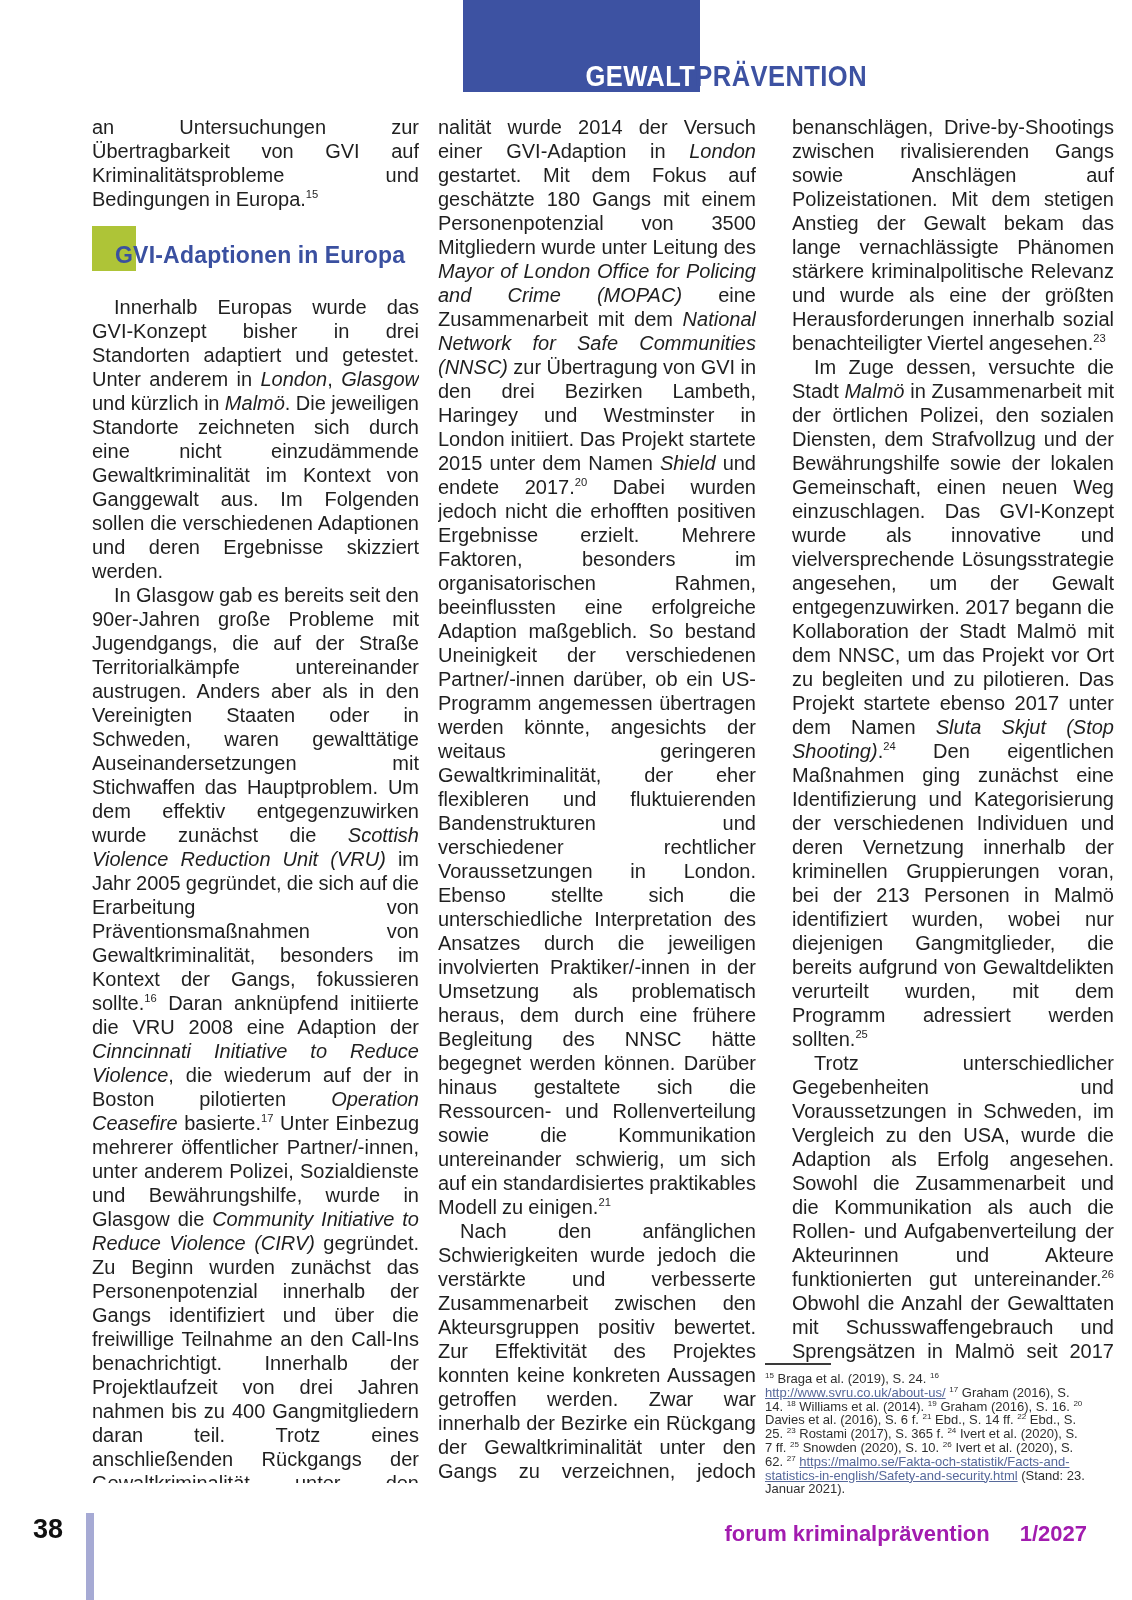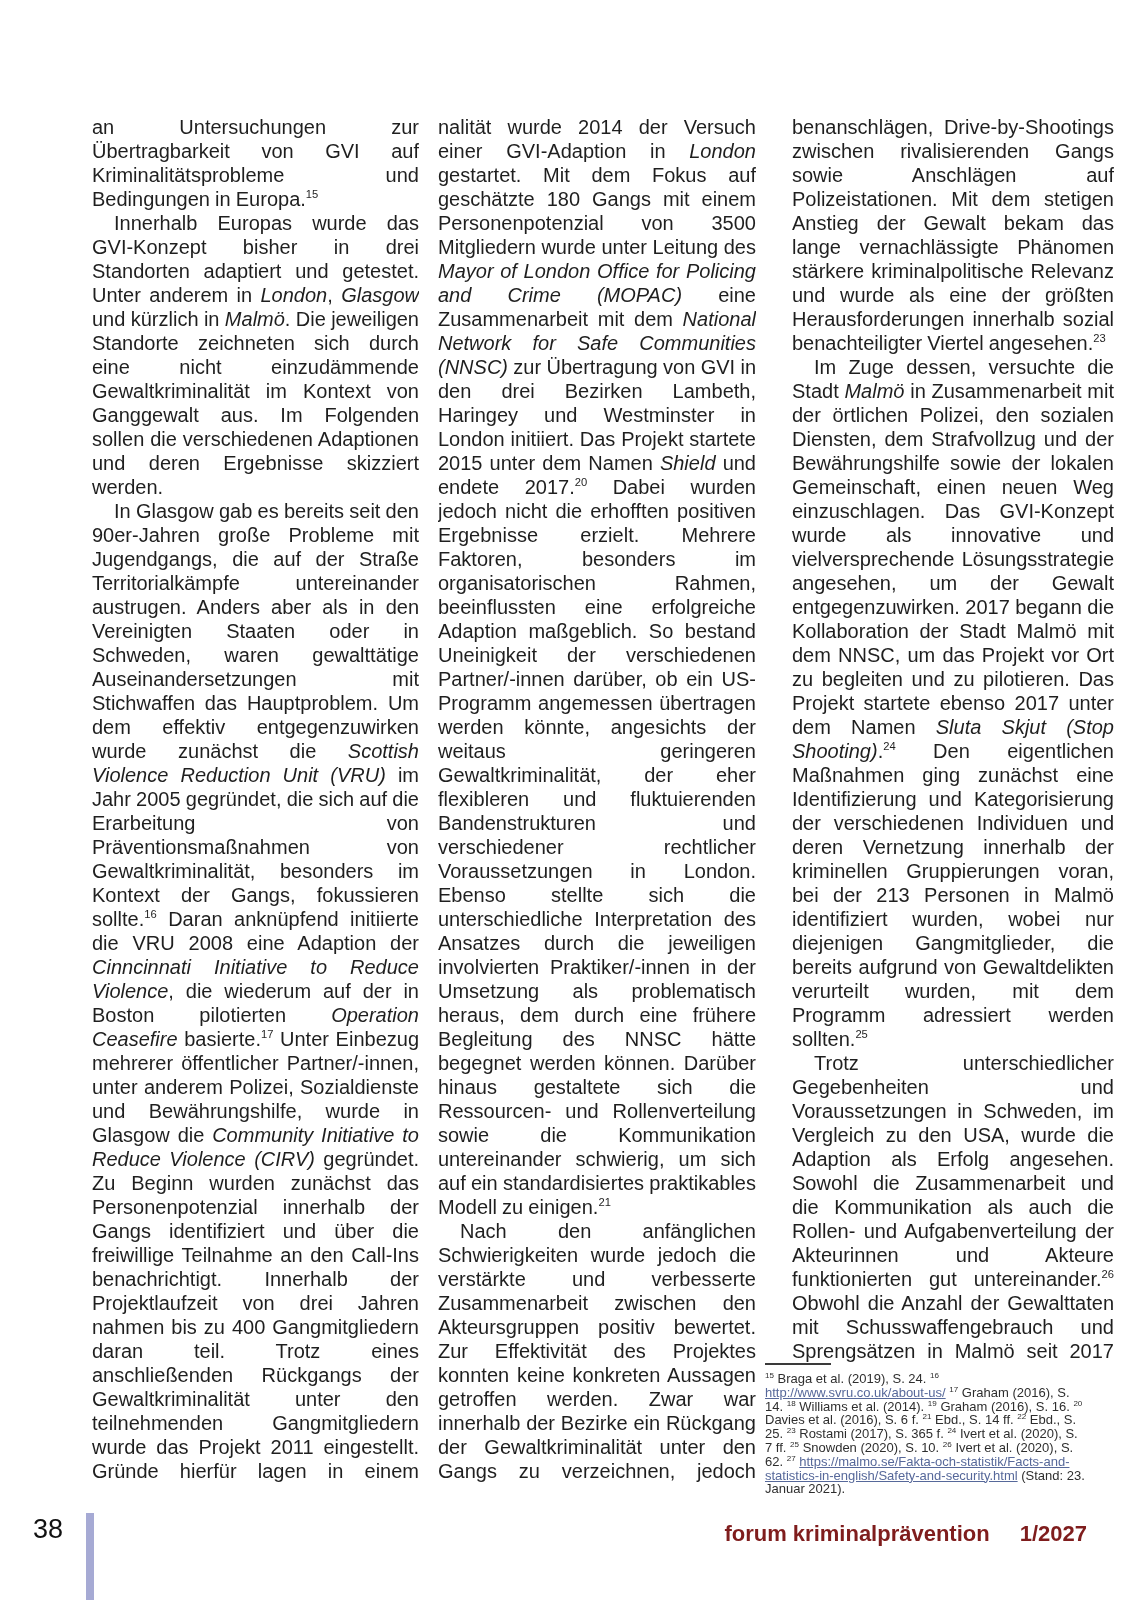--- a/index.html
+++ b/index.html
@@ -49,35 +49,43 @@
   
   .footnotes{
     position:absolute;left:765px;top:1363px;width:322px;
     font-size:13px;line-height:13.8px;color:#2e2e2e;text-align:left;
     hyphens:auto;-webkit-hyphens:auto;
   }
   .fn-rule{width:66px;border-top:2px solid #3a3a3a;margin-bottom:7px;}
   .fn-text sup{font-size:0.62em;}
   .fn-link{color:var(--link-color);text-decoration:underline;cursor:pointer;}
   
-  .page-num{position:absolute;left:33px;top:1514px;font-size:27px;font-weight:normal;color:#111111;}
+  .page-num{position:absolute;left:33px;top:1514px;font-size:27px;font-weight:bold;color:#111111;}
   .footer-bar{position:absolute;left:86px;top:1513px;width:8px;height:87px;background:var(--footer-bar);}
   .footer-right{
     position:absolute;right:45px;top:1521px;display:flex;gap:30px;
-    font-size:22px;font-weight:bold;color:#7f1d1d;white-space:nowrap;
+    font-size:22px;font-weight:bold;color:#a21caf;white-space:nowrap;
   }
 </style>
 </head>
 <body>
 
 <div class="page">
 
+  <div class="masthead">
+    <div class="header-box"></div>
+    <div class="masthead-line"><span class="title-left">GEWALT</span><span class="title-right">PRÄVENTION</span></div>
+  </div>
 
   <div class="col col-1">
       <p>an Untersuchungen zur Übertragbarkeit von GVI auf Kriminalitätsprobleme und Bedingungen in Europa.<sup>15</sup></p>
+      <div class="section-heading">
+        <span class="green-box"></span>
+        <span class="heading-text">GVI-Adaptionen in Europa</span>
+      </div>
       <p class="indent">Innerhalb Europas wurde das GVI-Konzept bisher in drei Standorten adaptiert und getestet. Unter anderem in <i>London</i>, <i>Glasgow</i> und kürzlich in <i>Malmö</i>. Die jeweiligen Standorte zeichneten sich durch eine nicht einzudämmende Gewaltkriminalität im Kontext von Ganggewalt aus. Im Folgenden sollen die verschiedenen Adaptionen und deren Ergebnisse skizziert werden.</p>
       <p class="indent">In Glasgow gab es bereits seit den 90er-Jahren große Probleme mit Jugendgangs, die auf der Straße Territorialkämpfe untereinander austrugen. Anders aber als in den Vereinigten Staaten oder in Schweden, waren gewalttätige Auseinandersetzungen mit Stichwaffen das Hauptproblem. Um dem effektiv entgegenzuwirken wurde zunächst die <i>Scottish Violence Reduction Unit (VRU)</i> im Jahr 2005 gegründet, die sich auf die Erarbeitung von Präventionsmaßnahmen von Gewaltkriminalität, besonders im Kontext der Gangs, fokussieren sollte.<sup>16</sup> Daran anknüpfend initiierte die VRU 2008 eine Adaption der <i>Cinncinnati Initiative to Reduce Violence</i>, die wiederum auf der in Boston pilotierten <i>Operation Ceasefire</i> basierte.<sup>17</sup> Unter Einbezug mehrerer öffentlicher Partner/-innen, unter anderem Polizei, Sozialdienste und Bewährungshilfe, wurde in Glasgow die <i>Community Initiative to Reduce Violence (CIRV)</i> gegründet. Zu Beginn wurden zunächst das Personenpotenzial innerhalb der Gangs identifiziert und über die freiwillige Teilnahme an den Call-Ins benachrichtigt. Innerhalb der Projektlaufzeit von drei Jahren nahmen bis zu 400 Gangmitgliedern daran teil. Trotz eines anschließenden Rückgangs der Gewaltkriminalität unter den teilnehmenden Gangmitgliedern wurde das Projekt 2011 eingestellt. Gründe hierfür lagen in einem fehlenden politischen Willen und dem fehlenden Interesse anderer Partner/-innen, weiter am Projekt teilzunehmen. Ebenso fehlten eine wissenschaftliche Begleitung und eine unabhängige Evaluation des Projektes, was zusätzlich die Nachweisbarkeit der Effektivität schmälerte und eine längerfristige Finanzierung verhinderte.</p>
     </div>
   <div class="col col-2">
       <p>nalität wurde 2014 der Versuch einer GVI-Adaption in <i>London</i> gestartet. Mit dem Fokus auf geschätzte 180 Gangs mit einem Personenpotenzial von 3500 Mitgliedern wurde unter Leitung des <i>Mayor of London Office for Policing and Crime (MOPAC)</i> eine Zusammenarbeit mit dem <i>National Network for Safe Communities (NNSC)</i> zur Übertragung von GVI in den drei Bezirken Lambeth, Haringey und Westminster in London initiiert. Das Projekt startete 2015 unter dem Namen <i>Shield</i> und endete 2017.<sup>20</sup> Dabei wurden jedoch nicht die erhofften positiven Ergebnisse erzielt. Mehrere Faktoren, besonders im organisatorischen Rahmen, beeinflussten eine erfolgreiche Adaption maßgeblich. So bestand Uneinigkeit der verschiedenen Partner/-innen darüber, ob ein US-Programm angemessen übertragen werden könnte, angesichts der weitaus geringeren Gewaltkriminalität, der eher flexibleren und fluktuierenden Bandenstrukturen und verschiedener rechtlicher Voraussetzungen in London. Ebenso stellte sich die unterschiedliche Interpretation des Ansatzes durch die jeweiligen involvierten Praktiker/-innen in der Umsetzung als problematisch heraus, dem durch eine frühere Begleitung des NNSC hätte begegnet werden können. Darüber hinaus gestaltete sich die Ressourcen- und Rollenverteilung sowie die Kommunikation untereinander schwierig, um sich auf ein standardisiertes praktikables Modell zu einigen.<sup>21</sup></p>
       <p class="indent">Nach den anfänglichen Schwierigkeiten wurde jedoch die verstärkte und verbesserte Zusammenarbeit zwischen den Akteursgruppen positiv bewertet. Zur Effektivität des Projektes konnten keine konkreten Aussagen getroffen werden. Zwar war innerhalb der Bezirke ein Rückgang der Gewaltkriminalität unter den Gangs zu verzeichnen, jedoch konnte dies nicht unmittelbar auf  zurückgeführt werden. Innerhalb der untersuchten -Teilnehmer/-innen konnte kein signifikanter Unterschied im Rückgang der Gewaltkriminalität zur Kontrollgruppe festgestellt werden, was vor allem mit der sehr geringen Zahl teilnehmender Gangmitglieder an den Call-Ins begründet wurde.</p>
     </div>
   <div class="col col-3">
       <p>benanschlägen, Drive-by-Shootings zwischen rivalisierenden Gangs sowie Anschlägen auf Polizeistationen. Mit dem stetigen Anstieg der Gewalt bekam das lange vernachlässigte Phänomen stärkere kriminalpolitische Relevanz und wurde als eine der größten Herausforderungen innerhalb sozial benachteiligter Viertel angesehen.<sup>23</sup></p>
       <p class="indent">Im Zuge dessen, versuchte die Stadt <i>Malmö</i> in Zusammenarbeit mit der örtlichen Polizei, den sozialen Diensten, dem Strafvollzug und der Bewährungshilfe sowie der lokalen Gemeinschaft, einen neuen Weg einzuschlagen. Das GVI-Konzept wurde als innovative und vielversprechende Lösungsstrategie angesehen, um der Gewalt entgegenzuwirken. 2017 begann die Kollaboration der Stadt Malmö mit dem NNSC, um das Projekt vor Ort zu begleiten und zu pilotieren. Das Projekt startete ebenso 2017 unter dem Namen <i>Sluta Skjut (Stop Shooting)</i>.<sup>24</sup> Den eigentlichen Maßnahmen ging zunächst eine Identifizierung und Kategorisierung der verschiedenen Individuen und deren Vernetzung innerhalb der kriminellen Gruppierungen voran, bei der 213 Personen in Malmö identifiziert wurden, wobei nur diejenigen Gangmitglieder, die bereits aufgrund von Gewaltdelikten verurteilt wurden, mit dem Programm adressiert werden sollten.<sup>25</sup></p>

